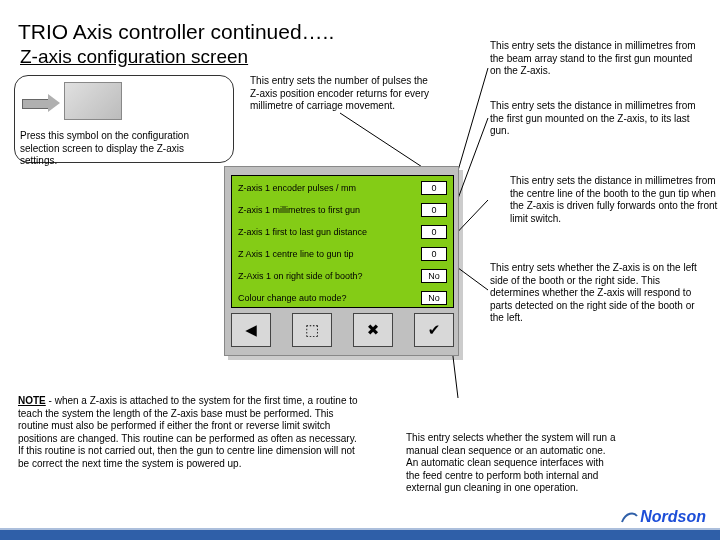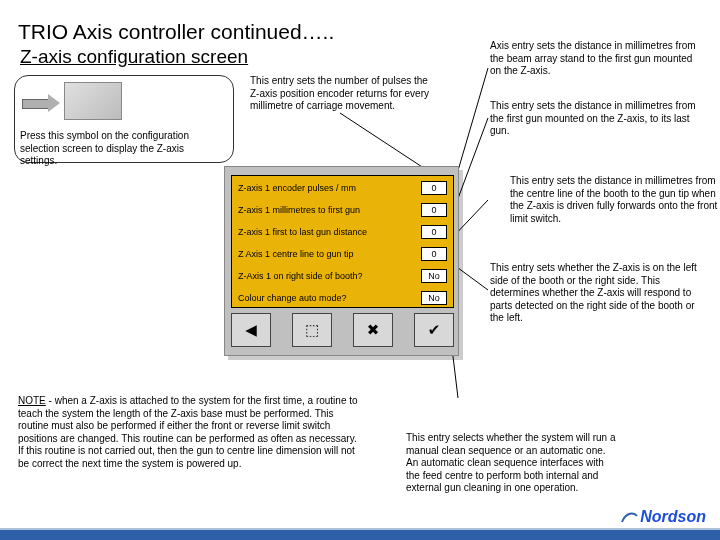--- a/index.html
+++ b/index.html
@@ -82,21 +82,21 @@
     width: 235px;
     height: 190px;
     background: #c0c0c0;
     border: 1px solid #888;
     box-shadow: 4px 4px 0 rgba(0,0,0,0.2);
   }
   .hmi-inner {
     position: absolute;
     left: 6px; top: 8px;
     width: 223px; height: 133px;
-    background: #eab308;
+    background: #84cc16;
     border: 1px solid #000;
   }
   .hmi-row {
     display: flex;
     justify-content: space-between;
     align-items: center;
     padding: 1px 6px 0 6px;
     font-size: 9px;
     height: 22px;
   }
@@ -121,21 +121,21 @@
   .hmi-btn {
     width: 40px;
     height: 34px;
     background: #d8d8d8;
     border: 1px solid #444;
     display: flex;
     align-items: center;
     justify-content: center;
     font-size: 15px;
   }
-  .note-title { text-decoration: underline; }
+  .note-title { text-decoration: underline; font-weight: bold; }
   .footer {
     position: absolute;
     left: 0; bottom: 0;
     width: 720px; height: 10px;
     background: #2f5fa8;
   }
   .footer-top {
     position: absolute;
     left: 0; bottom: 10px;
     width: 720px; height: 2px;
@@ -162,21 +162,21 @@
 <div class="subtitle">Z-axis configuration screen</div>
 
 <div class="panel-box"></div>
 <div class="panel-img"></div>
 <div class="arrow"></div>
 
 <div class="txt" style="left:20px; top:130px; width:200px;">Press this symbol on the configuration selection screen to display the Z-axis settings.</div>
 
 <div class="txt" style="left:250px; top:75px; width:180px;">This entry sets the number of pulses the Z-axis position encoder returns for every millimetre of carriage movement.</div>
 
-<div class="txt" style="left:490px; top:40px; width:215px;">Axis entry sets the distance in millimetres from the beam array stand to the first gun mounted on the Z-axis.</div>
+<div class="txt" style="left:490px; top:40px; width:215px;">This entry sets the distance in millimetres from the beam array stand to the first gun mounted on the Z-axis.</div>
 <div class="txt" style="left:490px; top:100px; width:215px;">This entry sets the distance in millimetres from the first gun mounted on the Z-axis, to its last gun.</div>
 <div class="txt" style="left:490px; top:175px; width:215px;margin-left:20px;">This entry sets the distance in millimetres from the centre line of the booth to the gun tip when the Z-axis is driven fully forwards onto the front limit switch.</div>
 <div class="txt" style="left:490px; top:262px; width:215px;">This entry sets whether the Z-axis is on the left side of the booth or the right side. This determines whether the Z-axis will respond to parts detected on the right side of the booth or the left.</div>
 <div class="txt" style="left:406px; top:400px; width:210px;margin-top:32px;">This entry selects whether the system will run a manual clean sequence or an automatic one. An automatic clean sequence interfaces with the feed centre to perform both internal and external gun cleaning in one operation.</div>
 
 <svg width="720" height="540" style="position:absolute;left:0;top:0;pointer-events:none">
   <line x1="340" y1="113" x2="442" y2="180" stroke="#000" stroke-width="1"></line>
   <line x1="488" y1="68" x2="450" y2="198" stroke="#000" stroke-width="1"></line>
   <line x1="488" y1="118" x2="450" y2="220" stroke="#000" stroke-width="1"></line>
   <line x1="488" y1="200" x2="450" y2="240" stroke="#000" stroke-width="1"></line>

